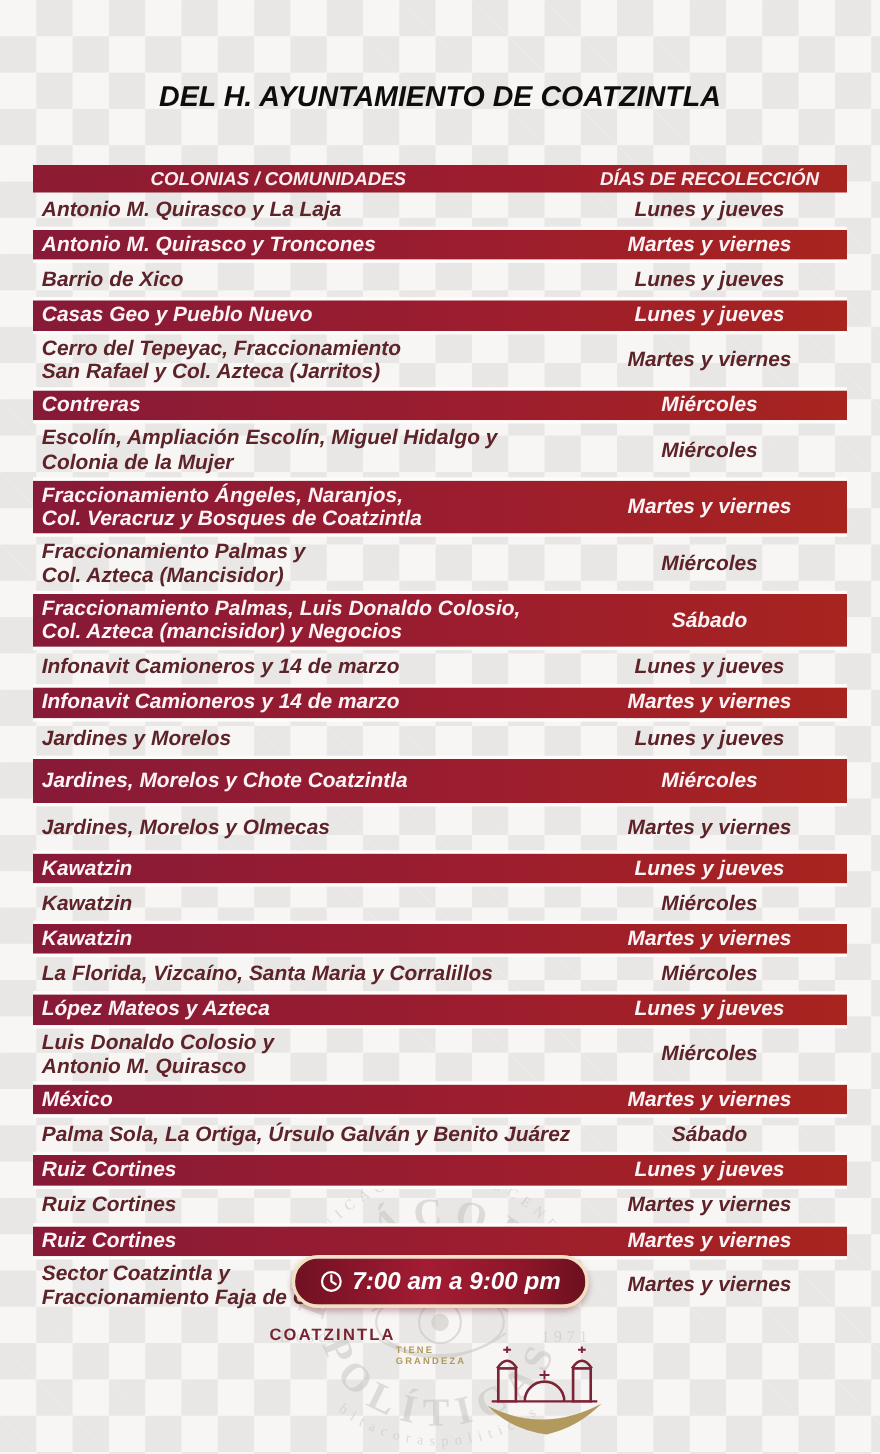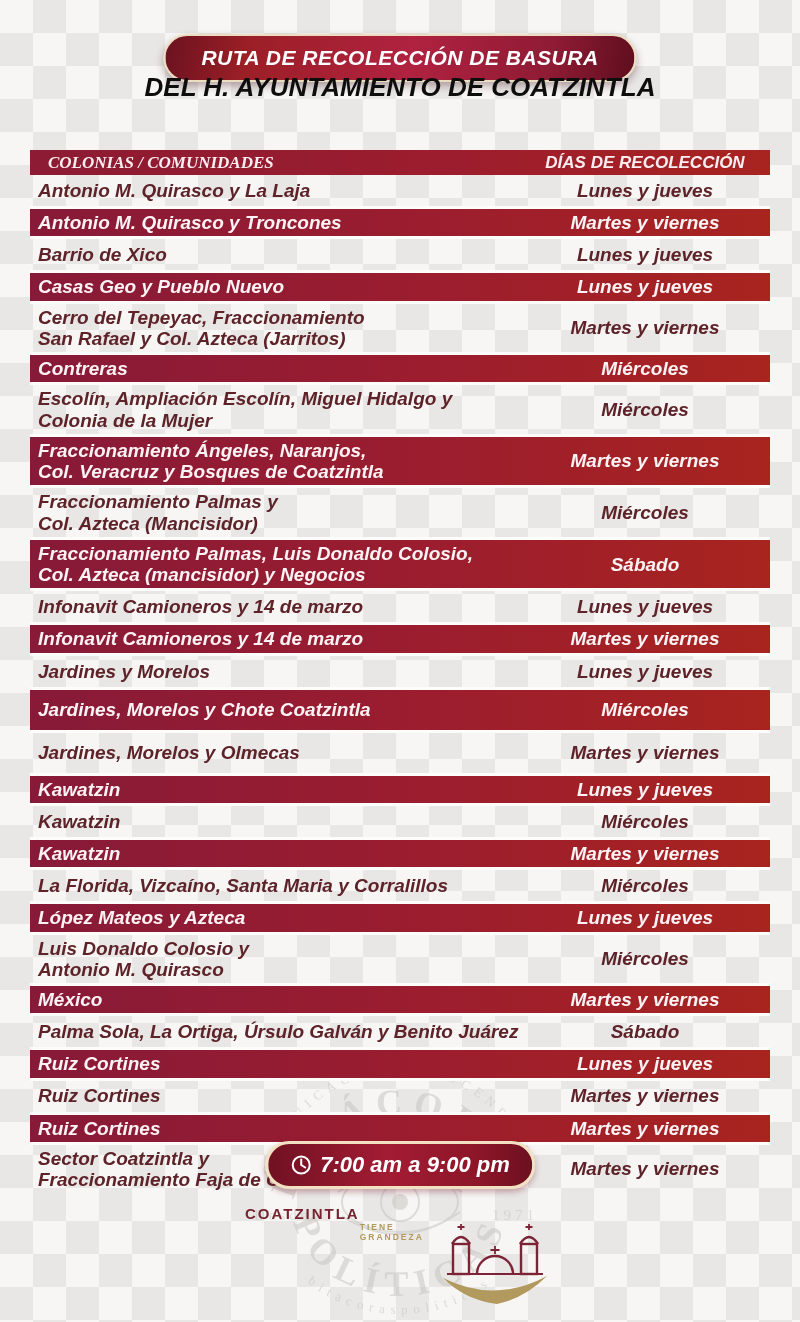--- a/index.html
+++ b/index.html
@@ -31,21 +31,21 @@
   
   .table{position:absolute;top:150px;left:30px;width:740px;z-index:2;}
   .row{display:flex;align-items:center;font-style:italic;font-weight:bold;font-size:19px;}
   .cell{line-height:1.12;}
   .cell.colonia{flex:1;padding:3px 0 3px 8px;white-space:pre-line;text-align:left;}
   .cell.dias{width:250px;text-align:center;padding:3px 0;}
   .row.head{
     height:25px;background:linear-gradient(90deg,#8c1b33 0%,#9d1d2d 60%,#a82420 100%);
     color:#fbeef1;font-size:17px;
   }
-  .row.head .cell.colonia{text-align:left;padding-left:18px;width:430px;flex:none;font-family:Liberation Serif, serif;}
+  .row.head .cell.colonia{text-align:center;padding-left:8px;width:430px;flex:none;}
   .row.head .cell.dias{width:250px;margin-left:auto;}
   .row.white{color:#5d2329;min-height:31px;}
   .row.red{
     background:linear-gradient(90deg,#871a38 0%,#9c1d2e 55%,#a8241f 100%);
     color:#fdf2f4;min-height:27px;
     border-top:3px solid #fcfcfb;border-bottom:3px solid #fcfcfb;
   }
   .row.tall{min-height:40px;}
   
   .time-pill{
@@ -93,21 +93,20 @@
       <path class="wm-line" d="M 108,138 Q 170,100 232,138"></path>
       <ellipse class="wm-line" cx="170" cy="148" rx="58" ry="30"></ellipse>
       <circle class="wm-line" cx="170" cy="148" r="19"></circle>
       <circle cx="170" cy="148" r="8" fill="#c9c6c2"></circle>
       <path class="wm-line" d="M 112,162 Q 170,200 230,158"></path>
     </g>
     <text class="wm-side" x="24" y="166">Desde</text>
     <text class="wm-side" x="262" y="166">1971</text>
   </svg>
 
-  <div class="badge">RUTA DE RECOLECCIÓN DE BASURA</div>
   <div class="subtitle">DEL H. AYUNTAMIENTO DE COATZINTLA</div>
 
   <div class="table">
     <div class="row head">
       <div class="cell colonia">COLONIAS / COMUNIDADES</div>
       <div class="cell dias">DÍAS DE RECOLECCIÓN</div>
     </div>
     <div>
     <div class="row white">
       <div class="cell colonia">Antonio M. Quirasco y La Laja</div>

